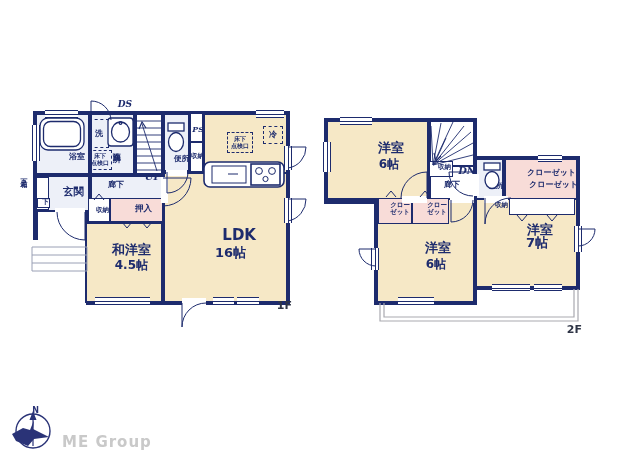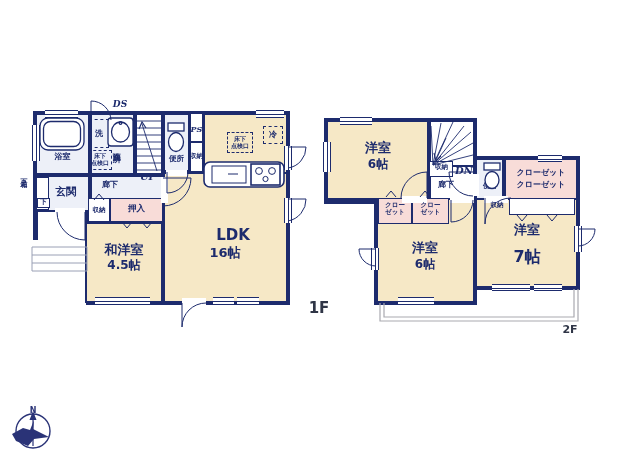--- a/index.html
+++ b/index.html
@@ -6,21 +6,21 @@
   .stage{position:relative;width:620px;height:465px;background:#ffffff;overflow:hidden;
          font-family:"DejaVu Sans",sans-serif;}
   .abs{position:absolute;}
   .wallbase{position:absolute;background:#1d2b6d;}
   .room{position:absolute;box-sizing:border-box;border:2.5px solid #1d2b6d;}
   .thin{border-width:1.5px;}
   .c{background:#f6e8c6;}   
   .p{background:#f8dcd8;}   
   .w{background:#edf0f8;}   
   .n{background:#ffffff;}   
-  .lbl{position:absolute;color:#1d2b6d;font-weight:bold;text-align:center;line-height:1.08;white-space:nowrap;}
+  .lbl{position:absolute;color:#1d2b6d;font-weight:bold;text-align:right;line-height:1.08;white-space:nowrap;}
   .dk{color:#2f3546;}
   .serif{font-family:"DejaVu Serif",serif;font-style:italic;}
   .dash{position:absolute;box-sizing:border-box;border:1px dashed #1d2b6d;color:#1d2b6d;
         display:flex;flex-direction:column;align-items:center;justify-content:center;
         text-align:center;font-weight:bold;line-height:1.15;background:transparent;}
   .vert{writing-mode:vertical-rl;text-orientation:upright;letter-spacing:1px;}
   .winh{position:absolute;background:#fff;border-top:1.5px solid #1d2b6d;border-bottom:1.5px solid #1d2b6d;box-sizing:border-box;}
   .winh::after{content:"";position:absolute;left:0;right:0;top:50%;height:1px;background:#1d2b6d;}
   .winv{position:absolute;background:#fff;border-left:1.5px solid #1d2b6d;border-right:1.5px solid #1d2b6d;box-sizing:border-box;}
   .winv::after{content:"";position:absolute;top:0;bottom:0;left:50%;width:1px;background:#1d2b6d;}
@@ -86,21 +86,21 @@
     <div class="lbl" style="left:121px;top:204px;width:31px;font-size:8.5px;">押入</div>
     <div class="lbl" style="left:97px;top:243px;width:54px;font-size:13px;">和洋室</div>
     <div class="lbl" style="left:100px;top:259px;width:48px;font-size:12px;">4.5帖</div>
     <div class="lbl" style="left:202px;top:227px;width:46px;font-size:15px;margin-left:8px;">LDK</div>
     <div class="lbl" style="left:204px;top:246px;width:42px;font-size:13px;">16帖</div>
     <div class="dash" style="left:263px;top:126px;width:20px;height:18px;font-size:8px;">冷</div>
     <div class="dash" style="left:227px;top:132px;width:26px;height:21px;font-size:6px;">
       <span>床下</span>
       <span>点検口</span>
     </div>
-    <div class="lbl dk" style="left:268px;top:300px;width:24px;font-size:15px;margin-left:39px;">1F</div>
+    <div class="lbl dk" style="left:268px;top:300px;width:24px;font-size:11px;">1F</div>
   </div>
 
   <div>
     <div class="wallbase" style="left:324px;top:118px;width:153px;height:86px;"></div>
     <div class="wallbase" style="left:374px;top:196px;width:103px;height:109px;"></div>
     <div class="wallbase" style="left:473px;top:156px;width:107px;height:134px;"></div>
 
     <div class="room c" style="left:326px;top:120px;width:103px;height:80px;"></div>
     <div class="room n" style="left:429px;top:120px;width:46px;height:47px;"></div>
     <div class="room n" style="left:429px;top:165px;width:46px;height:37px;"></div>
@@ -139,21 +139,21 @@
       <span style="display:block">ゼット</span>
     </div>
     <div class="lbl" style="left:414px;top:202px;width:33px;font-size:6.5px;">
       <span style="display:block">クロー</span>
       <span style="display:block">ゼット</span>
     </div>
     <div class="lbl" style="left:486px;top:202px;width:22px;font-size:6.5px;">収納</div>
     <div class="lbl" style="left:399px;top:241px;width:52px;font-size:13px;">洋室</div>
     <div class="lbl" style="left:404px;top:258px;width:42px;font-size:12px;">6帖</div>
     <div class="lbl" style="left:501px;top:223px;width:52px;font-size:13px;">洋室</div>
-    <div class="lbl" style="left:506px;top:248px;width:42px;font-size:16px;">7帖</div>
+    <div class="lbl" style="left:506px;top:236px;width:42px;font-size:13px;">7帖</div>
     <div class="lbl dk" style="left:558px;top:324px;width:24px;font-size:11px;">2F</div>
   </div>
 
   <svg class="overlay" width="620" height="465" viewBox="0 0 620 465">
     <g stroke="#1d2b6d" fill="none" stroke-width="1.3">
 
       <g>
         <rect x="40" y="118" width="44" height="32" rx="8" fill="#ffffff"></rect>
         <rect x="43.5" y="121.5" width="37" height="25" rx="7"></rect>
       </g>
@@ -232,14 +232,15 @@
 
     <g>
       <circle cx="33" cy="431" r="17" stroke="#2a3377" stroke-width="1.4" fill="none"></circle>
       <line x1="33" y1="446" x2="33" y2="417" stroke="#2a3377" stroke-width="1.2"></line>
       <polygon points="29.5,420 36.5,420 33,411" fill="#2a3377"></polygon>
       <polygon points="12,434 23,428 30,430 34,420 33,429 49,437 34,439 28,446 16,441" fill="#2a3377"></polygon>
     </g>
   </svg>
 
   <div class="lbl" style="left:27px;top:407px;width:12px;font-size:8px;color:#2a3377;">N</div>
+  <div class="logo" style="left:62px;top:433px;font-size:15px;">ME Group</div>
 
 </div>
 
 </body></html>

